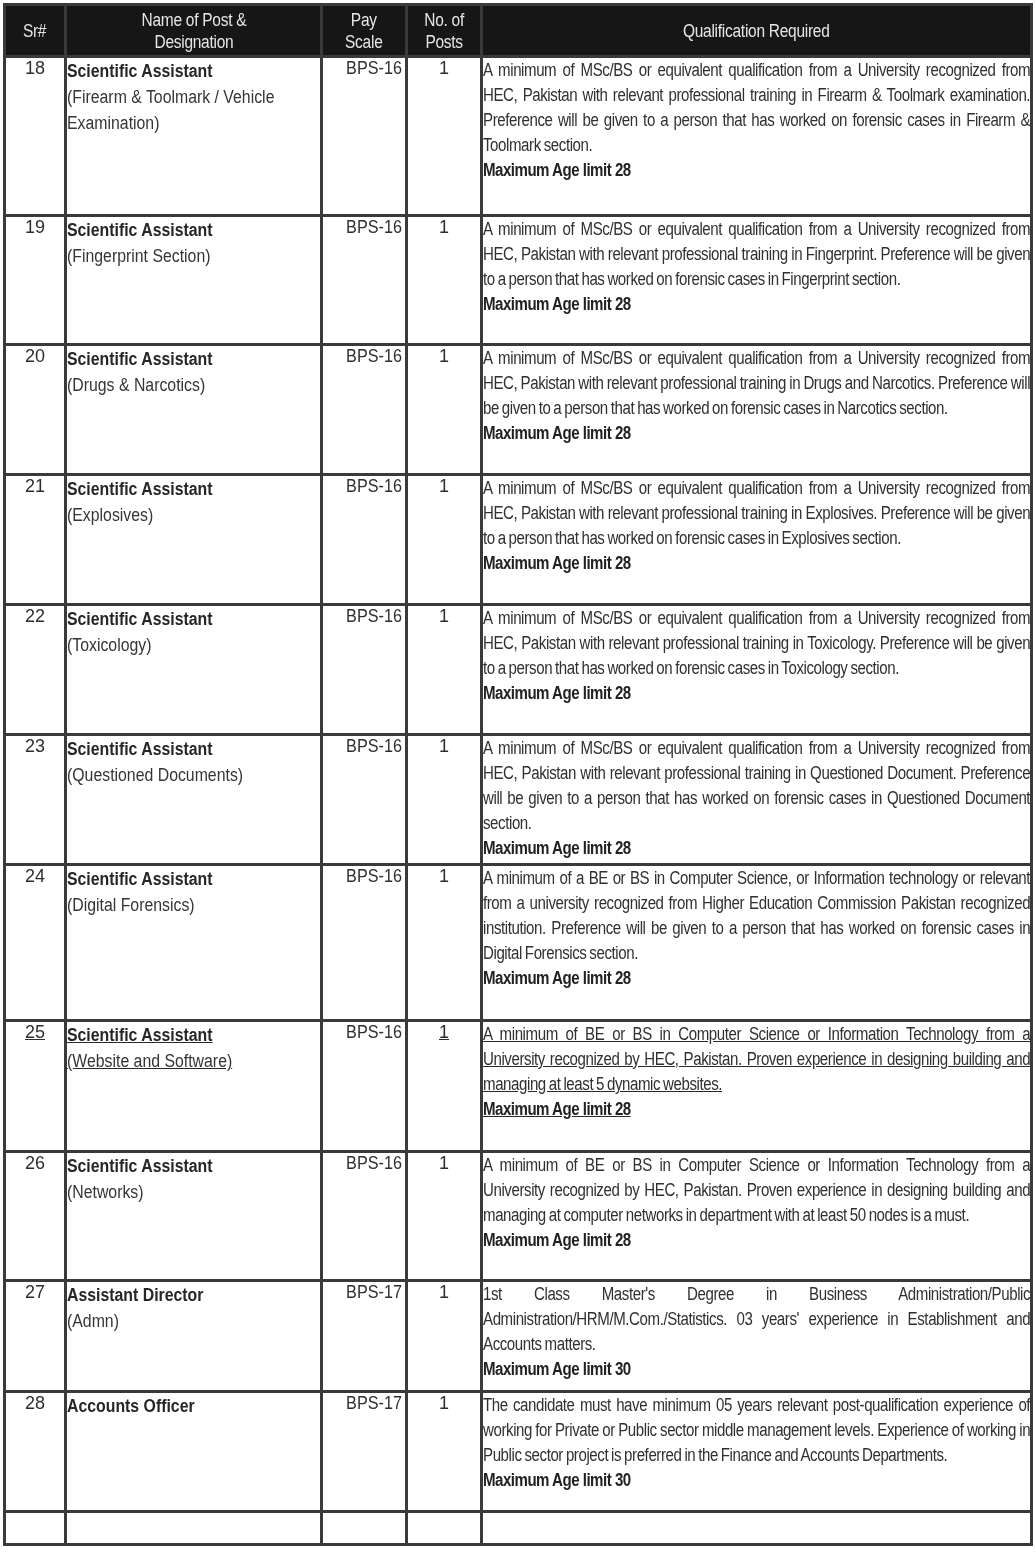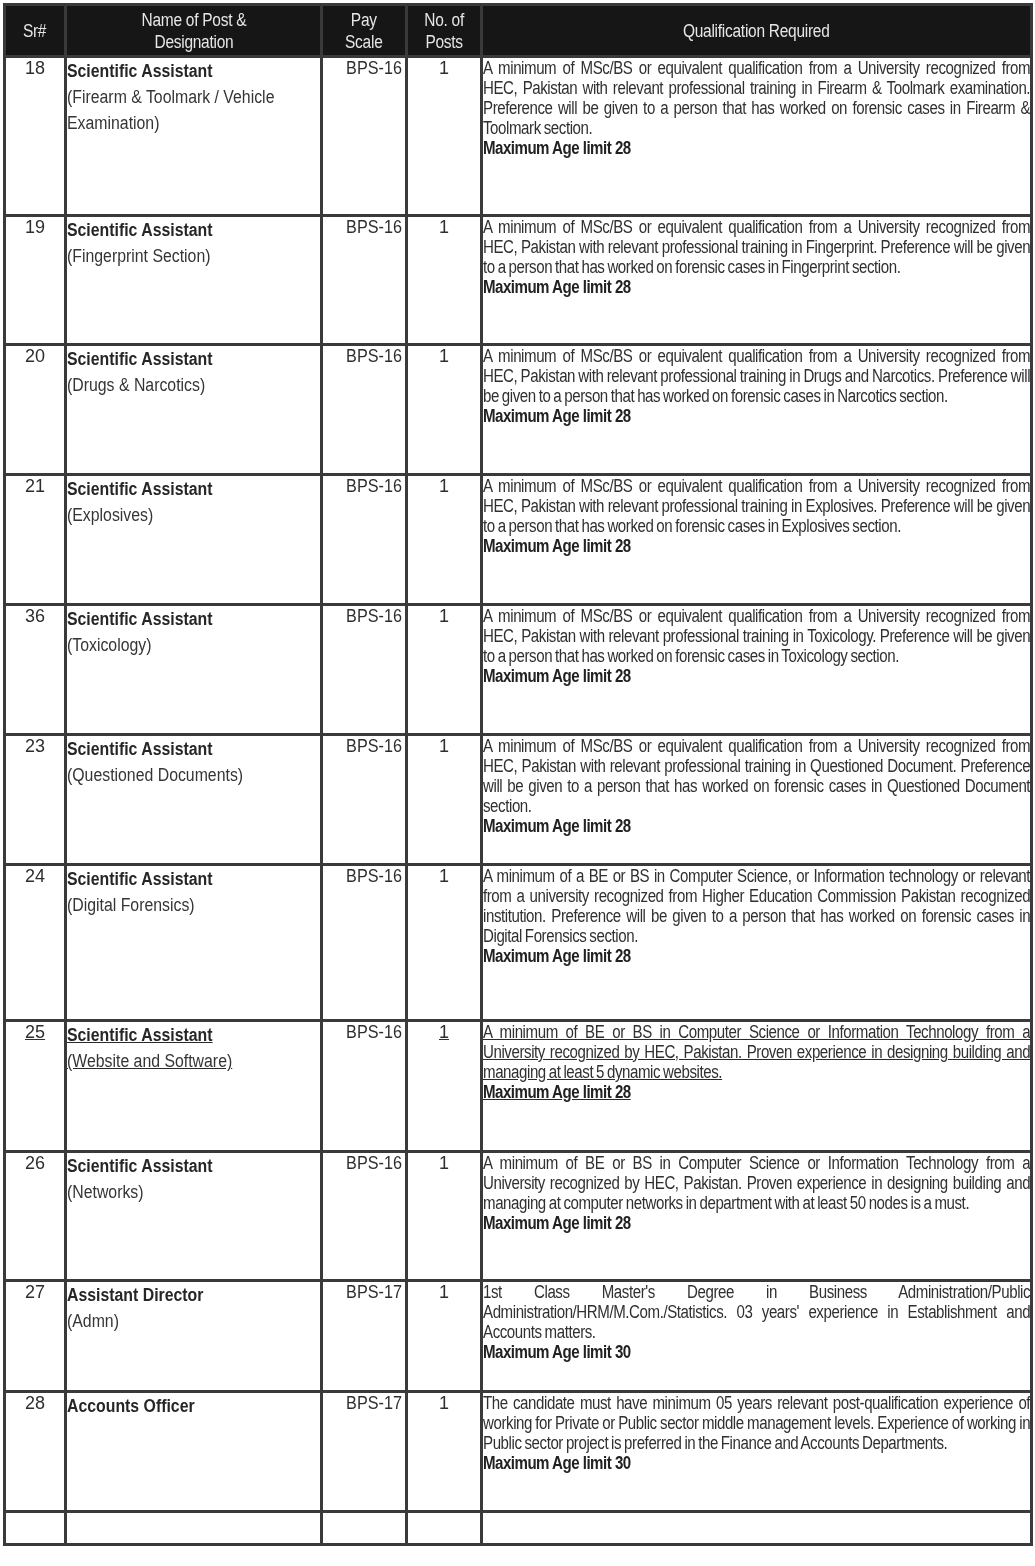--- a/index.html
+++ b/index.html
@@ -90,21 +90,21 @@
     }
     td.posts {
       text-align: center;
       font-size: 18px;
       padding-top: 7px;
       color: #2e2e2e;
     }
     td.qual {
       padding: 4px 6px 0 8px;
       font-size: 18px;
-      line-height: 20px;
+      line-height: 25px;
     }
     td.qual .q-wrap {
       width: 119.5%;
       transform: scaleX(0.837);
       transform-origin: left top;
     }
     td.qual .desc {
       display: block;
       text-align: justify;
       color: #303030;
@@ -208,21 +208,21 @@
       <td class="pay"><span>BPS-16</span></td>
       <td class="posts">1</td>
       <td class="qual">
         <div class="q-wrap">
           <span class="desc">A minimum of MSc/BS or equivalent qualification from a University recognized from HEC, Pakistan with relevant professional training in Explosives. Preference will be given to a person that has worked on forensic cases in Explosives section.</span>
           <span class="age">Maximum Age limit 28</span>
         </div>
       </td>
     </tr>
     <tr class="r22">
-      <td class="sr">36</td>
+      <td class="sr">22</td>
       <td class="name">
         <span class="title">Scientific Assistant</span>
         <span class="sub">(Toxicology)</span>
       </td>
       <td class="pay"><span>BPS-16</span></td>
       <td class="posts">1</td>
       <td class="qual">
         <div class="q-wrap">
           <span class="desc">A minimum of MSc/BS or equivalent qualification from a University recognized from HEC, Pakistan with relevant professional training in Toxicology. Preference will be given to a person that has worked on forensic cases in Toxicology section.</span>
           <span class="age">Maximum Age limit 28</span>

